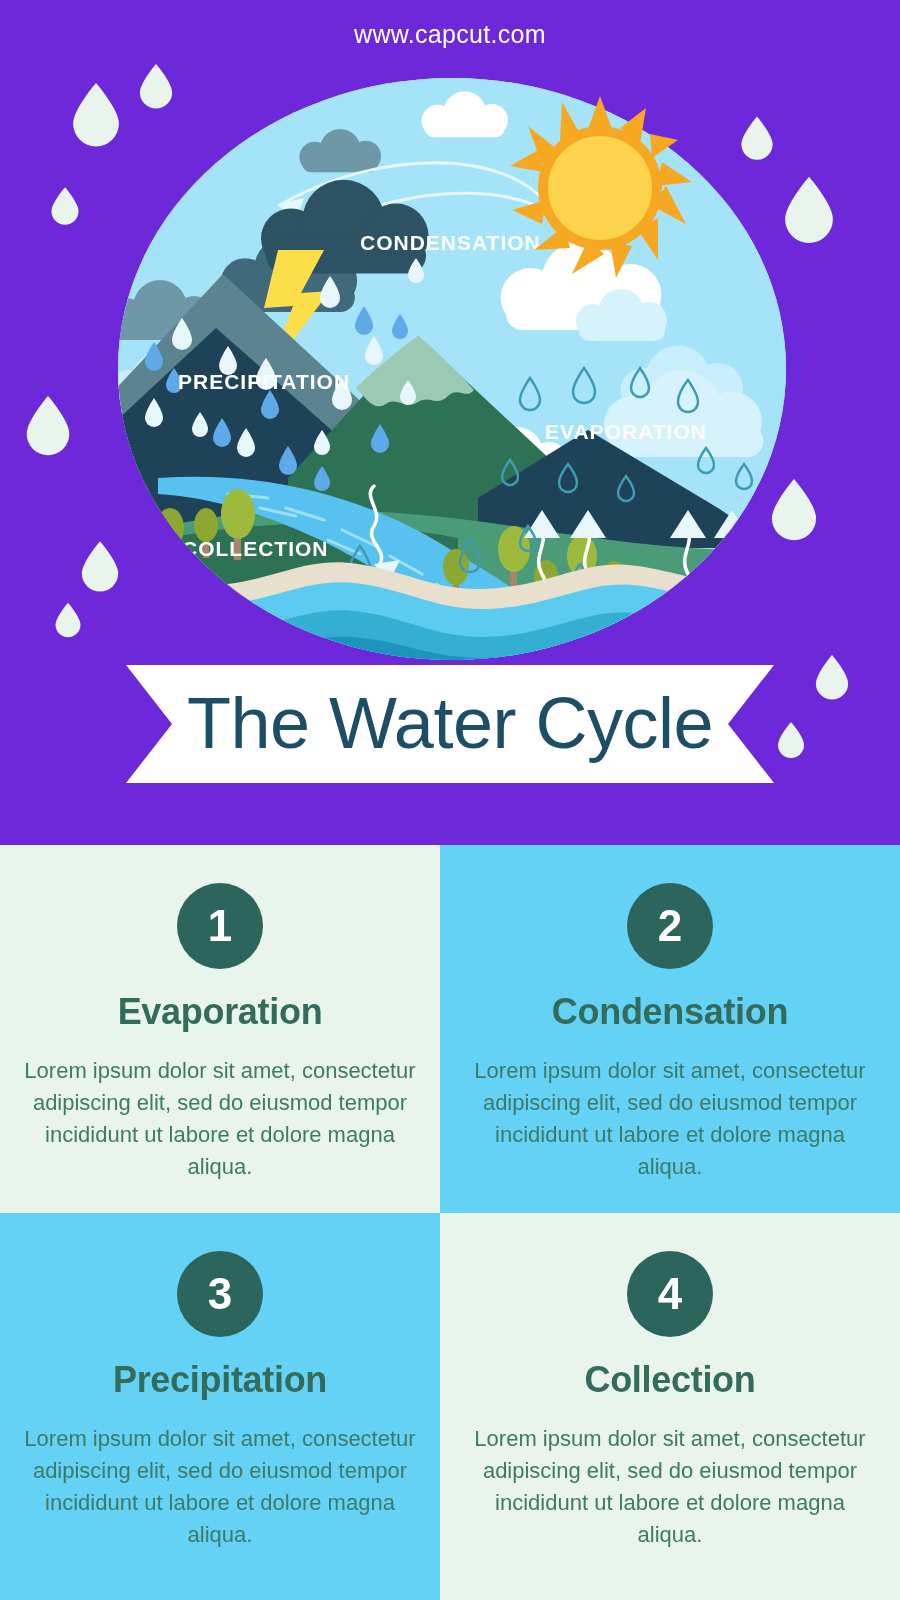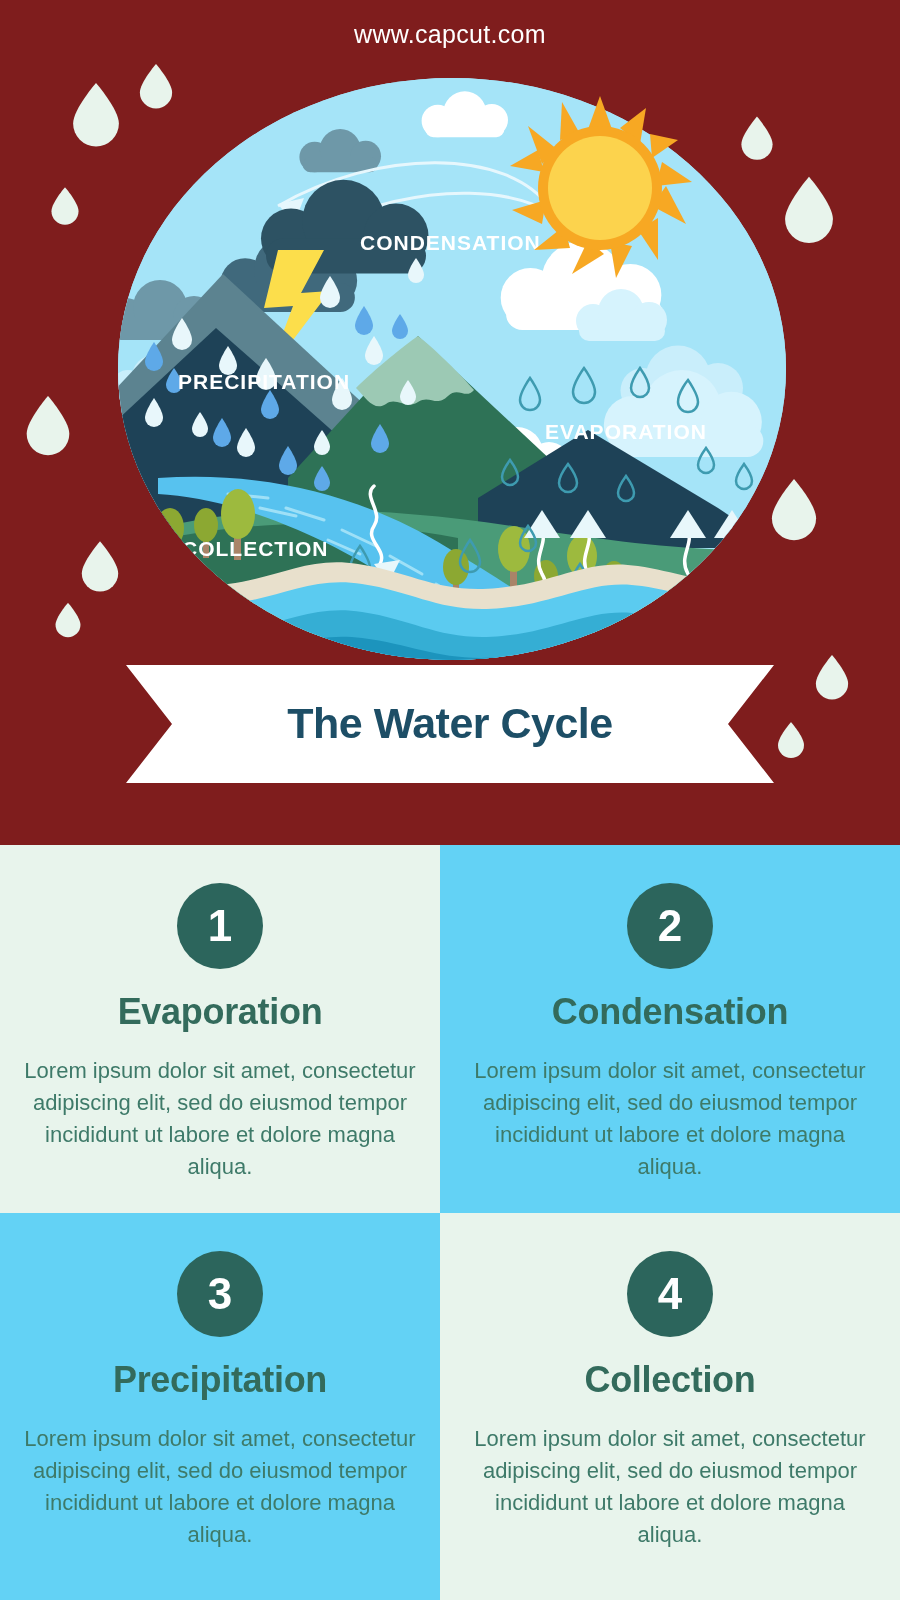--- a/index.html
+++ b/index.html
@@ -7,21 +7,21 @@
   body {
     font-family:"Liberation Sans", sans-serif;
     background:#2C655C;
     overflow:hidden;
     position:relative;
   }
 
   
   #hero {
     position:absolute; left:0; top:0; width:900px; height:845px;
-    background:#7f1d1d; overflow:hidden;
+    background:#6d28d9; overflow:hidden;
   }
   #site-url {
     position:absolute; top:20px; left:0; width:900px;
     text-align:center; color:#FFFFFF;
     font-size:25px; letter-spacing:.3px;
   }
 
   
   #scene {
     position:absolute; left:118px; top:78px;
@@ -38,21 +38,21 @@
     position:absolute; left:126px; top:665px;
     width:648px; height:118px;
     background:#FFFFFF;
     clip-path: polygon(
       0 0, 648px 0, 602px 59px, 648px 118px,
       0 118px, 46px 59px);
     display:flex; align-items:center; justify-content:center;
   }
   #hero-title{
     color:#1D4E66;
-    font-size:43px; font-weight:bold;
+    font-size:72px; font-weight:normal;
     letter-spacing:-.5px;
     transform:translateY(-1px);
     text-align:right;
   }
 
   
   #cards {
     position:absolute; left:0; top:845px;
     width:900px; height:755px;
     display:grid;

